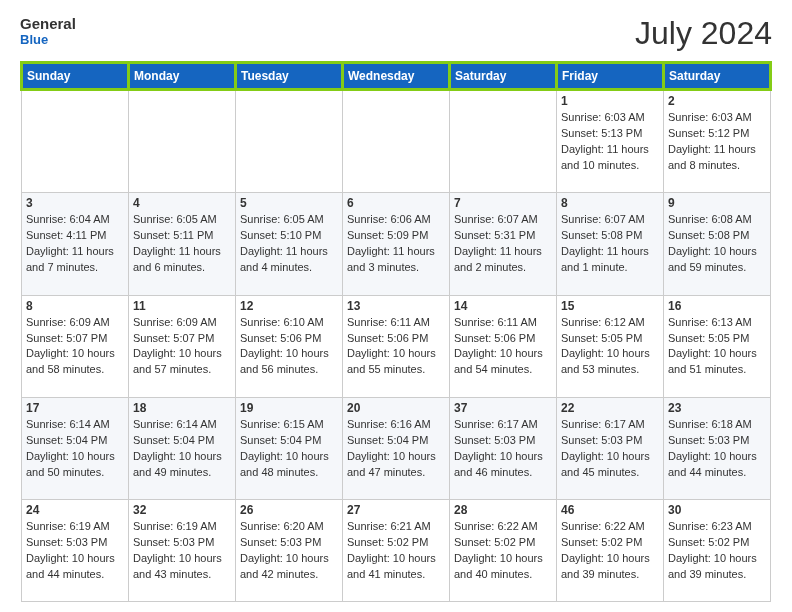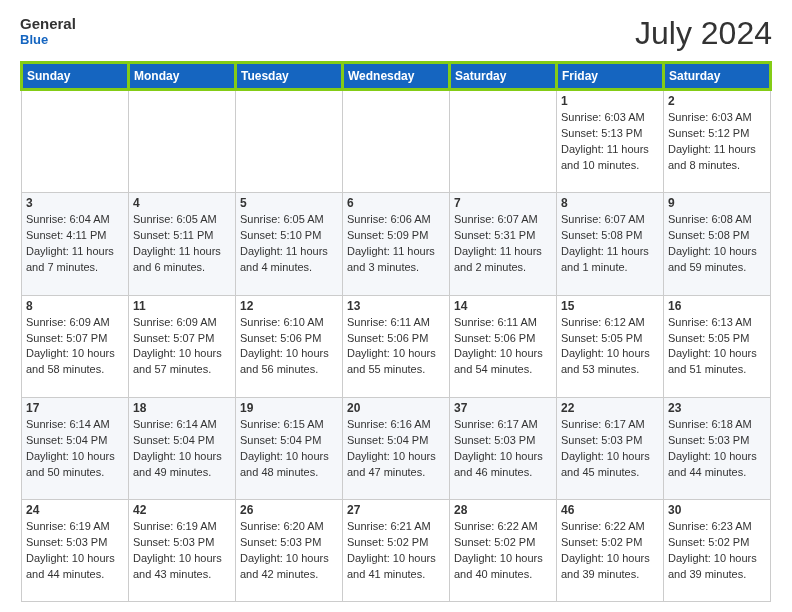--- a/index.html
+++ b/index.html
@@ -306,21 +306,21 @@
         </tr>
         <tr>
           <td>
             <span class="day-num">24</span>
             <div class="day-info">Sunrise: 6:19 AM
 Sunset: 5:03 PM
 Daylight: 10 hours
 and 44 minutes.</div>
           </td>
           <td>
-            <span class="day-num">42</span>
+            <span class="day-num">32</span>
             <div class="day-info">Sunrise: 6:19 AM
 Sunset: 5:03 PM
 Daylight: 10 hours
 and 43 minutes.</div>
           </td>
           <td>
             <span class="day-num">26</span>
             <div class="day-info">Sunrise: 6:20 AM
 Sunset: 5:03 PM
 Daylight: 10 hours

